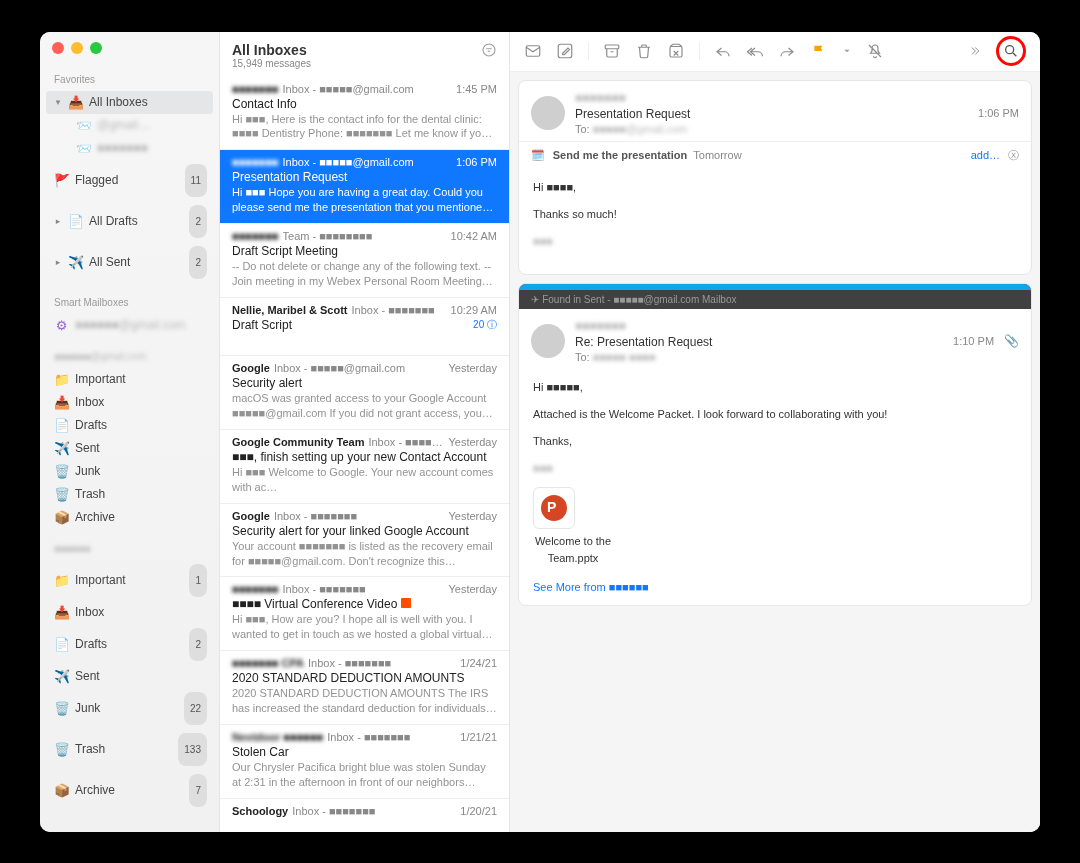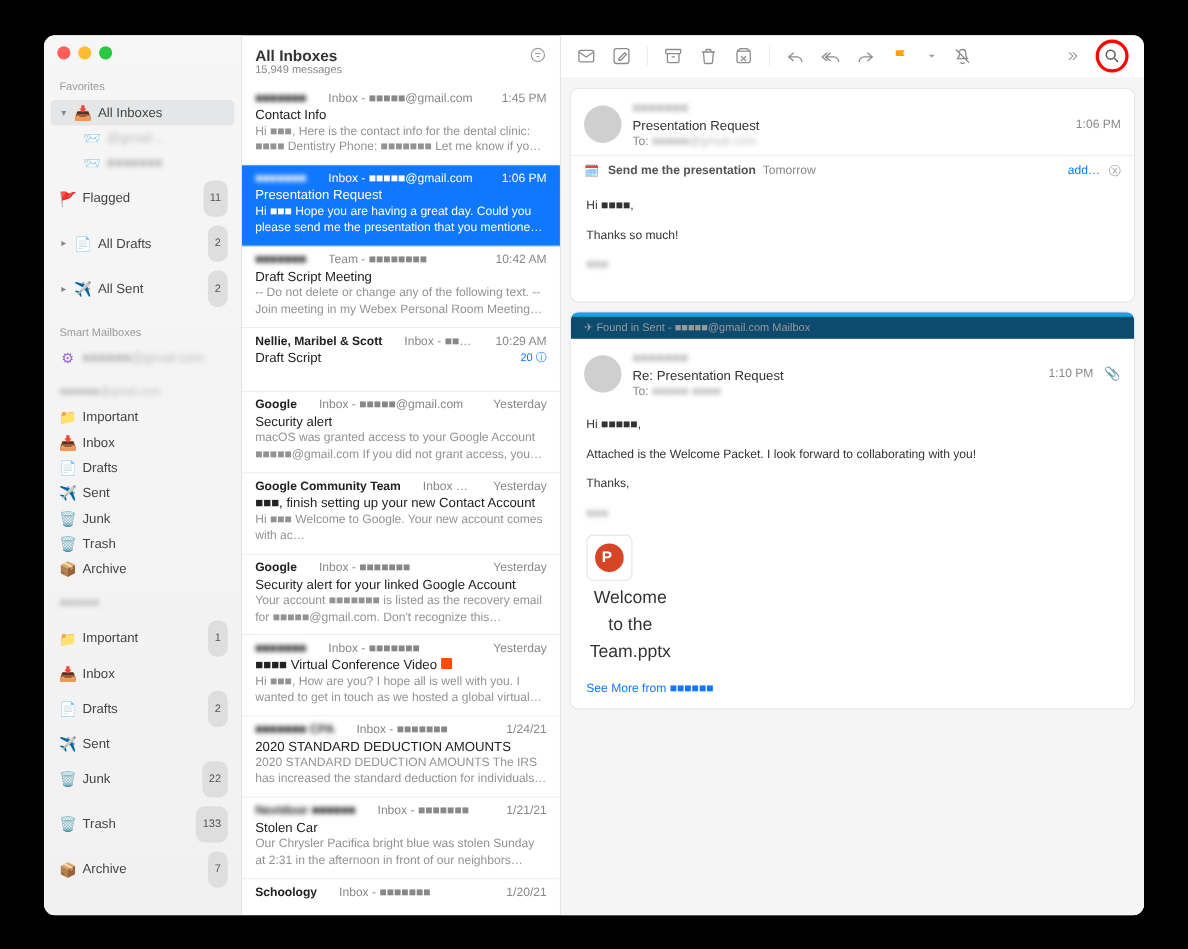--- a/index.html
+++ b/index.html
@@ -8,36 +8,36 @@
 body{background:#000;font-family:-apple-system,BlinkMacSystemFont,"Helvetica Neue",Arial,sans-serif;font-size:12px;color:#333;display:flex;align-items:center;justify-content:center}
 .window{background:#fff;width:1000px;height:800px;border-radius:10px;overflow:hidden;display:flex;position:relative;box-shadow:0 20px 40px rgba(0,0,0,.6)}
 
 
 .sidebar{width:180px;background:linear-gradient(#f6f6f6,#f1f1f1);border-right:1px solid #e4e4e4;display:flex;flex-direction:column;padding:10px 0 0}
 .traffic{display:flex;gap:7px;padding:0 0 16px 12px}
 .dot{width:12px;height:12px;border-radius:50%}
 .dot.r{background:#ff5f57}.dot.y{background:#febc2e}.dot.g{background:#28c840}
 .sb-heading{font-size:10px;font-weight:400;color:#9a9a9a;padding:4px 14px 6px}
 .sb-item{display:flex;align-items:center;gap:6px;padding:4px 12px 4px 14px;font-size:12px;color:#444;position:relative}
-.sb-item .cnt{margin-left:auto;background:#dedede;border-radius:8px;padding:11px 6px;font-size:10px;color:#555;min-width:18px;text-align:center}
+.sb-item .cnt{margin-left:auto;background:#dedede;border-radius:8px;padding:11px 6px;font-size:10px;color:#555;min-width:18px;text-align:right}
 .sb-item.selected{background:#e5e6e7;border-radius:4px;margin:0 6px;padding-left:8px}
 .sb-item.child{padding-left:36px}
 .sb-item .chev{width:8px;text-align:center;color:#888;font-size:9px}
 .sb-item svg,.sb-item .glyph{color:#1a82ff}
 .glyph{font-size:13px;width:15px;text-align:center}
 
 
 .middle{width:290px;border-right:1px solid #e4e4e4;display:flex;flex-direction:column}
 .mid-head{display:flex;align-items:flex-start;padding:10px 12px 8px}
 .mid-head h1{font-size:14px;font-weight:700}
 .mid-head .sub{font-size:10px;color:#888}
 .mid-head .filter{margin-left:auto;color:#9e9e9e}
 .msg-list{overflow:auto;flex:1}
 .msg{padding:6px 12px 8px;border-bottom:1px solid #eee}
-.msg .l1{display:flex;font-size:11px;color:#888;gap:20px}
+.msg .l1{display:flex;font-size:11px;color:#888;gap:4px}
 .msg .l1 .sender{font-weight:700;color:#222}
 .msg .l1 .mbx{flex:1;overflow:hidden;white-space:nowrap;text-overflow:ellipsis}
 .msg .l1 .time{white-space:nowrap}
 .msg .subj{font-size:12px;color:#222;margin-top:2px}
 .msg .prev{font-size:11px;color:#939393;margin-top:1px;line-height:1.35;display:-webkit-box;-webkit-line-clamp:2;-webkit-box-orient:vertical;overflow:hidden}
 .msg.sel{background:#1077ff;color:#fff}
 .msg.sel .l1,.msg.sel .l1 .sender,.msg.sel .subj,.msg.sel .prev{color:#fff}
 .msg .flagdot{display:inline-block;width:10px;height:10px;background:#ff4d00;border-radius:1px;margin-left:4px}
 .blur{filter:blur(2.2px);color:#bbb}
 
@@ -55,26 +55,26 @@
 .card .who{display:flex;flex-direction:column;gap:2px}
 .card .who .name{font-weight:600;font-size:12px}
 .card .who .subjline{font-size:12px}
 .card .who .to{font-size:11px;color:#888}
 .card .when{margin-left:auto;font-size:11px;color:#888}
 .suggest{display:flex;align-items:center;border-top:1px solid #eee;padding:6px 12px;font-size:11px;color:#555;gap:8px}
 .suggest .add{margin-left:auto;color:#1077ff}
 .xcirc{color:#999}
 .body{padding:10px 14px 14px;font-size:11px;line-height:1.55;color:#333}
 .body p{margin-bottom:10px}
-.found{background:#0c4a6e;padding:4px 12px;font-size:10px;color:#999;border-top:4px solid #0ea5e9}
+.found{background:#404040;padding:4px 12px;font-size:10px;color:#999;border-top:6px solid #0ea5e9}
 .attach{display:flex;flex-direction:column;align-items:flex-start;margin-top:10px}
 .attach .thumb{width:42px;height:42px;background:#fff;border:1px solid #e5e5e5;border-radius:6px;display:flex;align-items:center;justify-content:center}
 .attach .pp{width:26px;height:26px;background:#d64524;border-radius:50%;position:relative}
 .attach .pp::before{content:"P";color:#fff;font-weight:700;position:absolute;left:6px;top:2px;font-size:14px}
-.attach .aname{font-size:16px;text-align:center;margin-top:4px;max-width:80px}
+.attach .aname{font-size:11px;text-align:center;margin-top:4px;max-width:80px}
 .seemore{color:#1077ff;font-size:11px;padding:0 14px 12px}
 </style>
 </head>
 <body>
 
 <div class="window">
 
   <div class="sidebar">
     <div class="traffic">
       <div class="dot r"></div>

